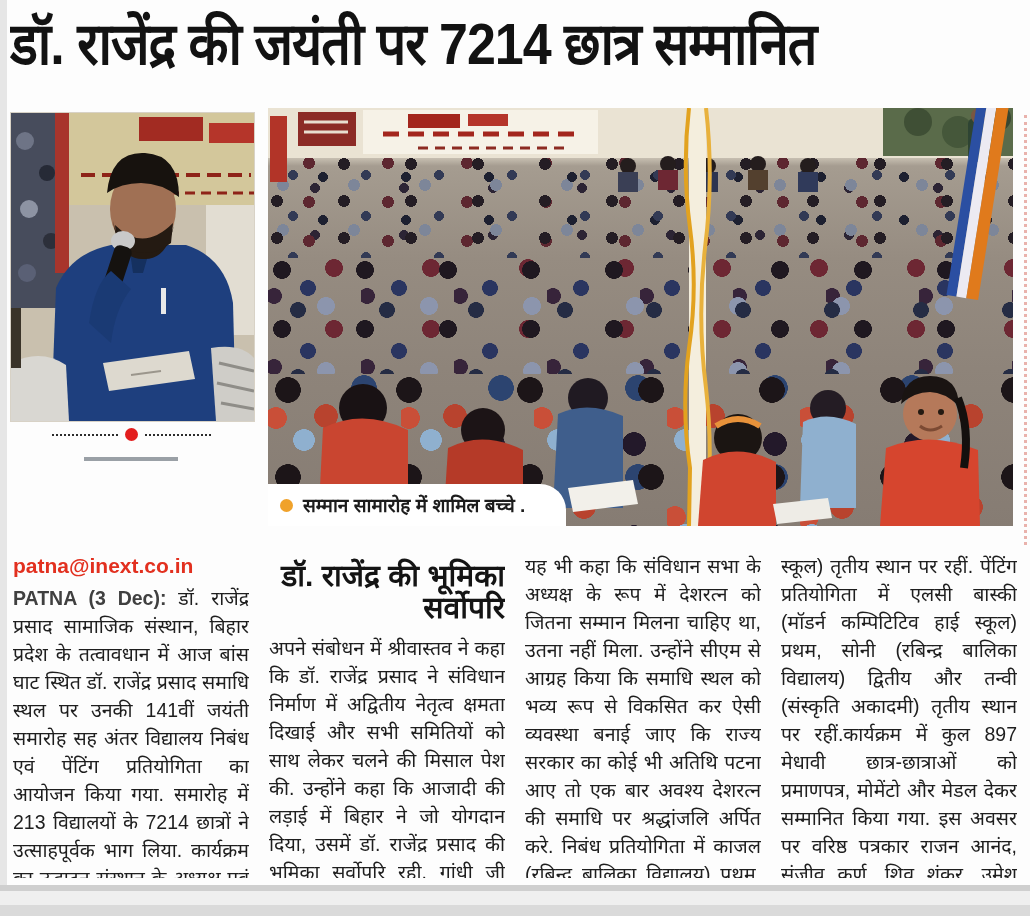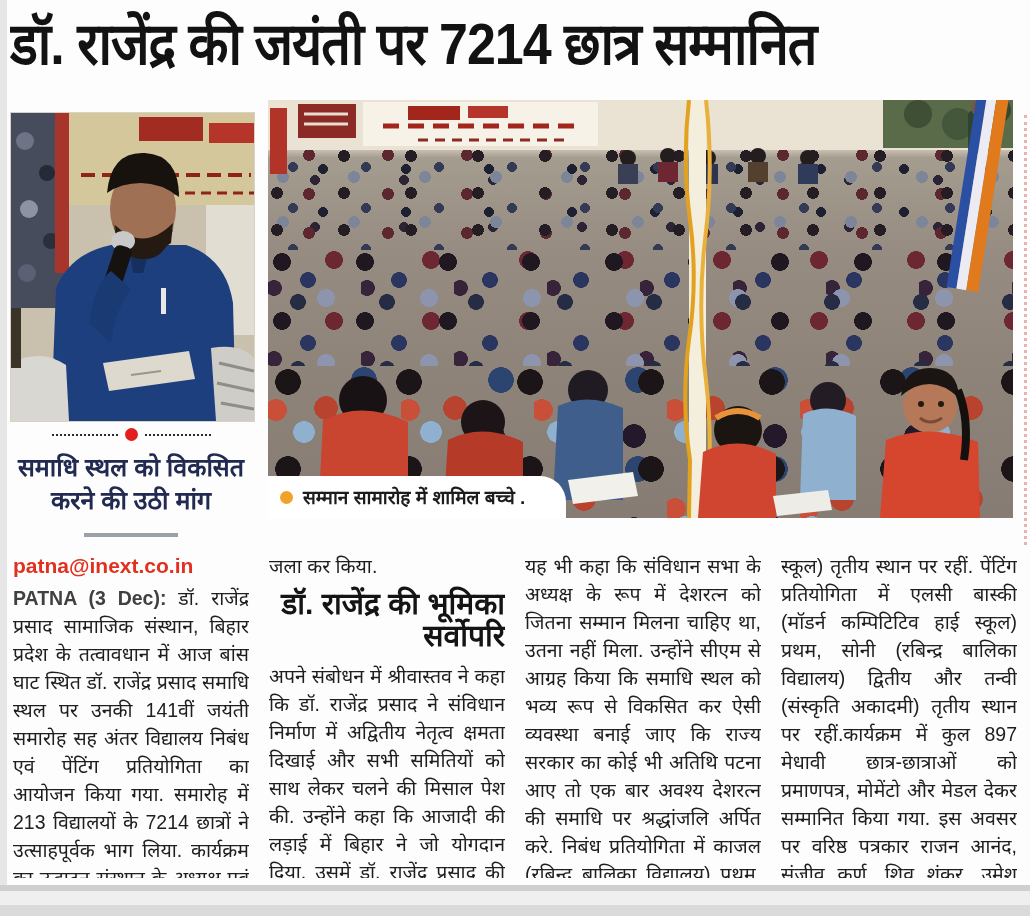--- a/index.html
+++ b/index.html
@@ -41,21 +41,21 @@
   .dot-sep{display:flex;align-items:center;justify-content:center;gap:7px;margin-bottom:10px;}
   .dot-sep .dash{width:66px;border-top:2px dotted #2c2c2c;height:0;}
   .dot-sep .reddot{width:13px;height:13px;border-radius:50%;background:#e31e1e;}
   .side-cap .captext{
     font-size:25px;font-weight:bold;color:#222a52;line-height:33px;max-width:230px;margin:0 auto;
   }
   .side-cap .grayrule{width:94px;height:4px;background:#9aa0a6;margin:16px auto 0;}
 
   
   .photo-main{
-    position:absolute;left:268px;top:100px;width:745px;height:418px;overflow:hidden;
+    position:absolute;left:268px;top:108px;width:745px;height:418px;overflow:hidden;
     background:linear-gradient(180deg,#e5ddcb 0px,#e9e2d2 42px,#a59c90 58px,#968c81 150px,#8e847a 260px,#867c73 100%);
   }
   .band{position:absolute;left:0;width:745px;}
   .band-far{top:48px;height:102px;
     background-image:
       radial-gradient(circle 6px at 9px 8px,#241d24 97%,transparent 100%),
       radial-gradient(circle 5px at 25px 19px,#323a55 97%,transparent 100%),
       radial-gradient(circle 6px at 41px 7px,#5d2730 97%,transparent 100%),
       radial-gradient(circle 5px at 55px 21px,#1d2030 97%,transparent 100%),
       radial-gradient(circle 6px at 15px 29px,#7d8699 97%,transparent 100%),
@@ -159,21 +159,20 @@
     <rect x="0" y="195" width="10" height="60" fill="#3a3328"></rect>
   </svg>
 </div>
 
 <div class="side-cap">
   <div class="dot-sep">
     <span class="dash"></span>
     <span class="reddot"></span>
     <span class="dash"></span>
   </div>
-  <div class="captext">समाधि स्थल को विकसित करने की उठी मांग</div>
   <div class="grayrule"></div>
 </div>
 
 <div class="photo-main">
   <div class="band band-far"></div>
   <div class="band band-mid"></div>
   <div class="band band-near"></div>
   <svg class="overlay" width="745" height="418" viewBox="0 0 745 418">
 
     <rect x="0" y="0" width="745" height="50" fill="#eae3d3"></rect>
@@ -244,21 +243,20 @@
     <span class="ctext">सम्मान सामारोह में शामिल बच्चे .</span>
   </div>
 </div>
 
 <div class="cols">
   <div class="col">
     <div class="email">patna@inext.co.in</div>
     <span class="dateline">PATNA (3 Dec):</span><span> डॉ. राजेंद्र प्रसाद सामाजिक संस्थान, बिहार प्रदेश के तत्वावधान में आज बांस घाट स्थित डॉ. राजेंद्र प्रसाद समाधि स्थल पर उनकी 141वीं जयंती समारोह सह अंतर विद्यालय निबंध एवं पेंटिंग प्रतियोगिता का आयोजन किया गया. समारोह में 213 विद्यालयों के 7214 छात्रों ने उत्साहपूर्वक भाग लिया. कार्यक्रम का उद्घाटन संस्थान के अध्यक्ष एवं वरिष्ठ पत्रकार पाण्डेय अखिलेश कुमार श्रीवास्तव ने दीप</span>
   </div>
   <div class="col">
-    <div class="intro-line">जला कर किया.</div>
     <div class="subhead">डॉ. राजेंद्र की भूमिका सर्वोपरि</div>
     <span>अपने संबोधन में श्रीवास्तव ने कहा कि डॉ. राजेंद्र प्रसाद ने संविधान निर्माण में अद्वितीय नेतृत्व क्षमता दिखाई और सभी समितियों को साथ लेकर चलने की मिसाल पेश की. उन्होंने कहा कि आजादी की लड़ाई में बिहार ने जो योगदान दिया, उसमें डॉ. राजेंद्र प्रसाद की भूमिका सर्वोपरि रही. गांधी जी और सरदार पटेल दोनों ही उन्हें अपना सबसे विश्वसनीय सहयोगी मानते थे.उन्होंने</span>
   </div>
   <div class="col">
     <span>यह भी कहा कि संविधान सभा के अध्यक्ष के रूप में देशरत्न को जितना सम्मान मिलना चाहिए था, उतना नहीं मिला. उन्होंने सीएम से आग्रह किया कि समाधि स्थल को भव्य रूप से विकसित कर ऐसी व्यवस्था बनाई जाए कि राज्य सरकार का कोई भी अतिथि पटना आए तो एक बार अवश्य देशरत्न की समाधि पर श्रद्धांजलि अर्पित करे. निबंध प्रतियोगिता में काजल (रबिन्द्र बालिका विद्यालय) प्रथम, आदित्य नाथ त्रिपाठी (बी.डी. पब्लिक स्कूल) द्वितीय और धारा कुमारी (गॉड स्पीड पब्लिक</span>
   </div>
   <div class="col">
     <span>स्कूल) तृतीय स्थान पर रहीं. पेंटिंग प्रतियोगिता में एलसी बास्की (मॉडर्न कम्पिटिटिव हाई स्कूल) प्रथम, सोनी (रबिन्द्र बालिका विद्यालय) द्वितीय और तन्वी (संस्कृति अकादमी) तृतीय स्थान पर रहीं.कार्यक्रम में कुल 897 मेधावी छात्र-छात्राओं को प्रमाणपत्र, मोमेंटो और मेडल देकर सम्मानित किया गया. इस अवसर पर वरिष्ठ पत्रकार राजन आनंद, संजीव कर्ण, शिव शंकर, उमेश सिंह, पंकज करपटने, अमिताभ ऋतुराज, अरुण माइकल सहित कई गणमान्य लोग उपस्थित थे.</span>
   </div>
 </div>

